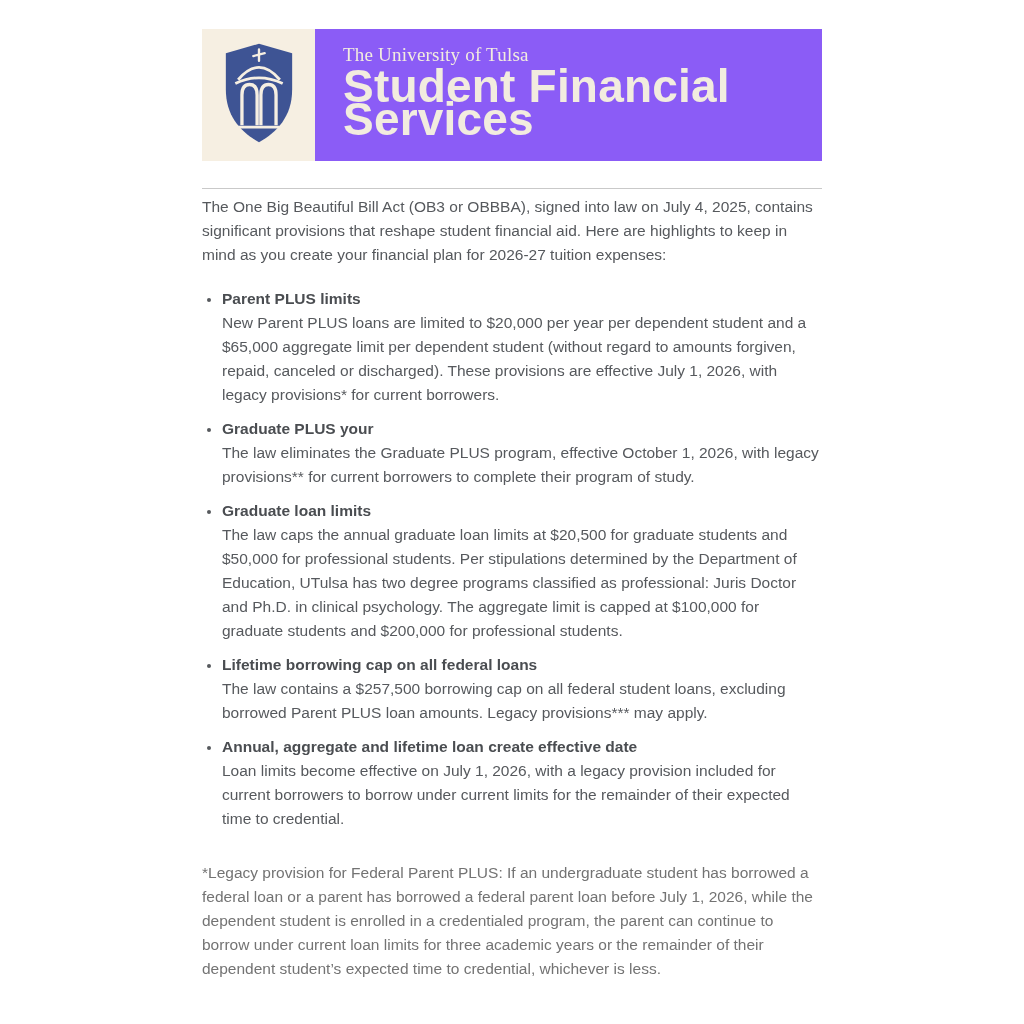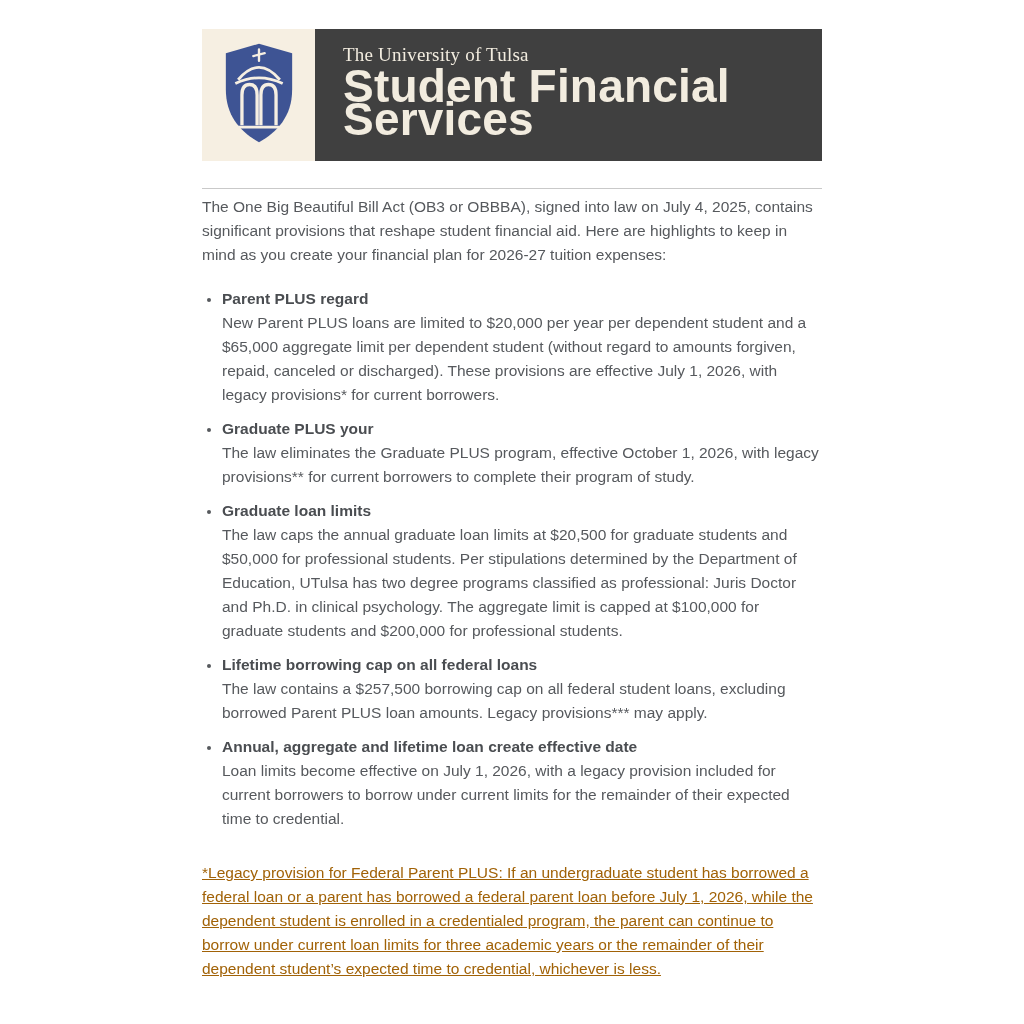--- a/index.html
+++ b/index.html
@@ -25,21 +25,21 @@
   .banner-logo {
     width: 113px;
     background: #f6efe2;
     display: flex;
     align-items: center;
     justify-content: center;
     flex: 0 0 113px;
   }
   .banner-main {
     flex: 1;
-    background: #404040;
+    background: #8b5cf6;
     color: #f2ecdf;
     padding: 15px 10px 0 28px;
     overflow: hidden;
   }
   .univ-name {
     font-family: "Liberation Serif", serif;
     font-size: 19px;
     line-height: 22px;
     letter-spacing: 0.2px;
   }
@@ -80,22 +80,21 @@
     font-size: 14px;
   }
   .li-title {
     font-weight: 700;
     color: #4a4d51;
   }
   .footnote {
     margin-top: 30px;
     font-size: 15.5px;
     line-height: 24px;
-    color: #a16207;
-    text-decoration: underline;
+    color: #737373;
   }
 </style>
 </head>
 <body>
 
 <div class="page">
 
   <div class="banner">
     <div class="banner-logo">
       <span>
@@ -121,21 +120,21 @@
 Services</div>
     </div>
   </div>
 
   <hr class="divider">
 
   <p class="intro">The One Big Beautiful Bill Act (OB3 or OBBBA), signed into law on July 4, 2025, contains significant provisions that reshape student financial aid. Here are highlights to keep in mind as you create your financial plan for 2026-27 tuition expenses:</p>
 
   <ul class="highlights">
     <li>
-      <div class="li-title">Parent PLUS regard</div>
+      <div class="li-title">Parent PLUS limits</div>
       <div class="li-body">New Parent PLUS loans are limited to $20,000 per year per dependent student and a $65,000 aggregate limit per dependent student (without regard to amounts forgiven, repaid, canceled or discharged). These provisions are effective July 1, 2026, with legacy provisions* for current borrowers.</div>
     </li>
     <li>
       <div class="li-title">Graduate PLUS your</div>
       <div class="li-body">The law eliminates the Graduate PLUS program, effective October 1, 2026, with legacy provisions** for current borrowers to complete their program of study.</div>
     </li>
     <li>
       <div class="li-title">Graduate loan limits</div>
       <div class="li-body">The law caps the annual graduate loan limits at $20,500 for graduate students and $50,000 for professional students. Per stipulations determined by the Department of Education, UTulsa has two degree programs classified as professional: Juris Doctor and Ph.D. in clinical psychology. The aggregate limit is capped at $100,000 for graduate students and $200,000 for professional students.</div>
     </li>

